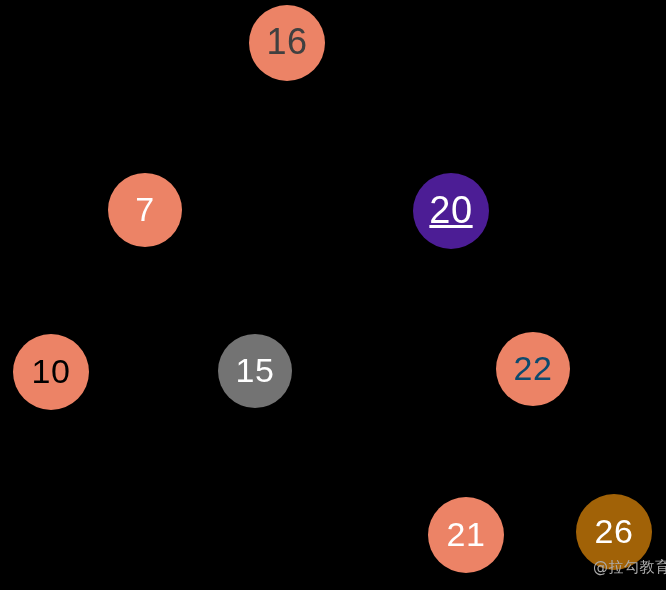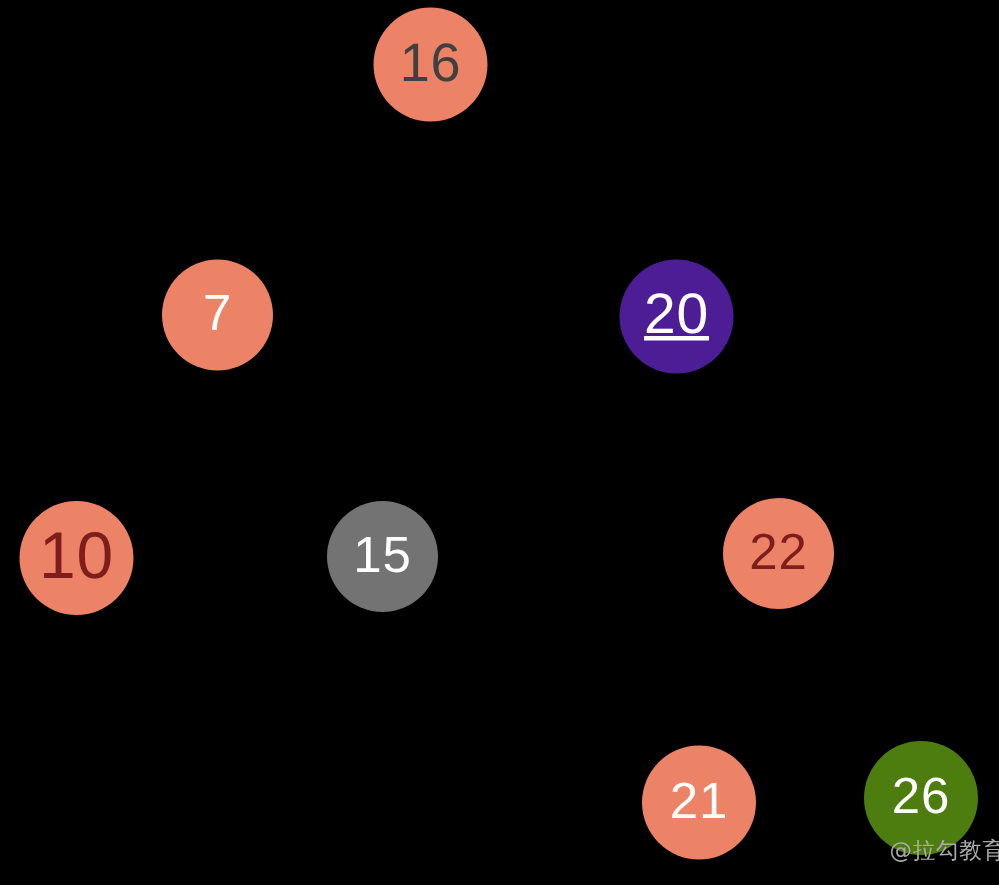--- a/index.html
+++ b/index.html
@@ -69,32 +69,32 @@
   <div id="node-layer">
       <div class="tree-node" style="left: 249px; top: 5px; width: 76px; height: 76px; background: rgb(236, 131, 102); color: #404040; font-size: 36px;">
         <span class="node-label">16</span>
       </div>
       <div class="tree-node" style="left: 108px; top: 173px; width: 74px; height: 74px; background: rgb(236, 131, 102); color: rgb(255, 255, 255); font-size: 34px;">
         <span class="node-label">7</span>
       </div>
       <div class="tree-node" style="left: 413px; top: 173px; width: 76px; height: 76px; background: #4c1d95; color: rgb(255, 255, 255); font-size: 38px; text-decoration: underline;">
         <span class="node-label">20</span>
       </div>
-      <div class="tree-node" style="left: 13px; top: 334px; width: 76px; height: 76px; background: rgb(236, 131, 102); color: #7f1d1d; font-size: 44px; justify-content: center;">
+      <div class="tree-node" style="left: 13px; top: 334px; width: 76px; height: 76px; background: rgb(236, 131, 102); color: #000000; font-size: 34px; justify-content: center;">
         <span class="node-label">10</span>
       </div>
       <div class="tree-node" style="left: 218px; top: 334px; width: 74px; height: 74px; background: #737373; color: rgb(255, 255, 255); font-size: 34px;">
         <span class="node-label">15</span>
       </div>
-      <div class="tree-node" style="left: 482px; top: 332px; width: 74px; height: 74px; background: rgb(236, 131, 102); color: #7f1d1d; font-size: 34px;">
+      <div class="tree-node" style="left: 496px; top: 332px; width: 74px; height: 74px; background: rgb(236, 131, 102); color: #0c4a6e; font-size: 34px;">
         <span class="node-label">22</span>
       </div>
       <div class="tree-node" style="left: 428px; top: 497px; width: 76px; height: 76px; background: rgb(236, 131, 102); color: rgb(255, 255, 255); font-size: 34px;">
         <span class="node-label">21</span>
       </div>
-      <div class="tree-node" style="left: 576px; top: 494px; width: 76px; height: 76px; background: #4d7c0f; color: rgb(255, 255, 255); font-size: 34px;">
+      <div class="tree-node" style="left: 576px; top: 494px; width: 76px; height: 76px; background: #a16207; color: rgb(255, 255, 255); font-size: 34px;">
         <span class="node-label">26</span>
       </div>
     </div>
 
   <div id="watermark" style="left: 573px; top: 558px; color: rgb(170, 170, 170);">@拉勾教育</div>
 
 </div>
 
 </body></html>

